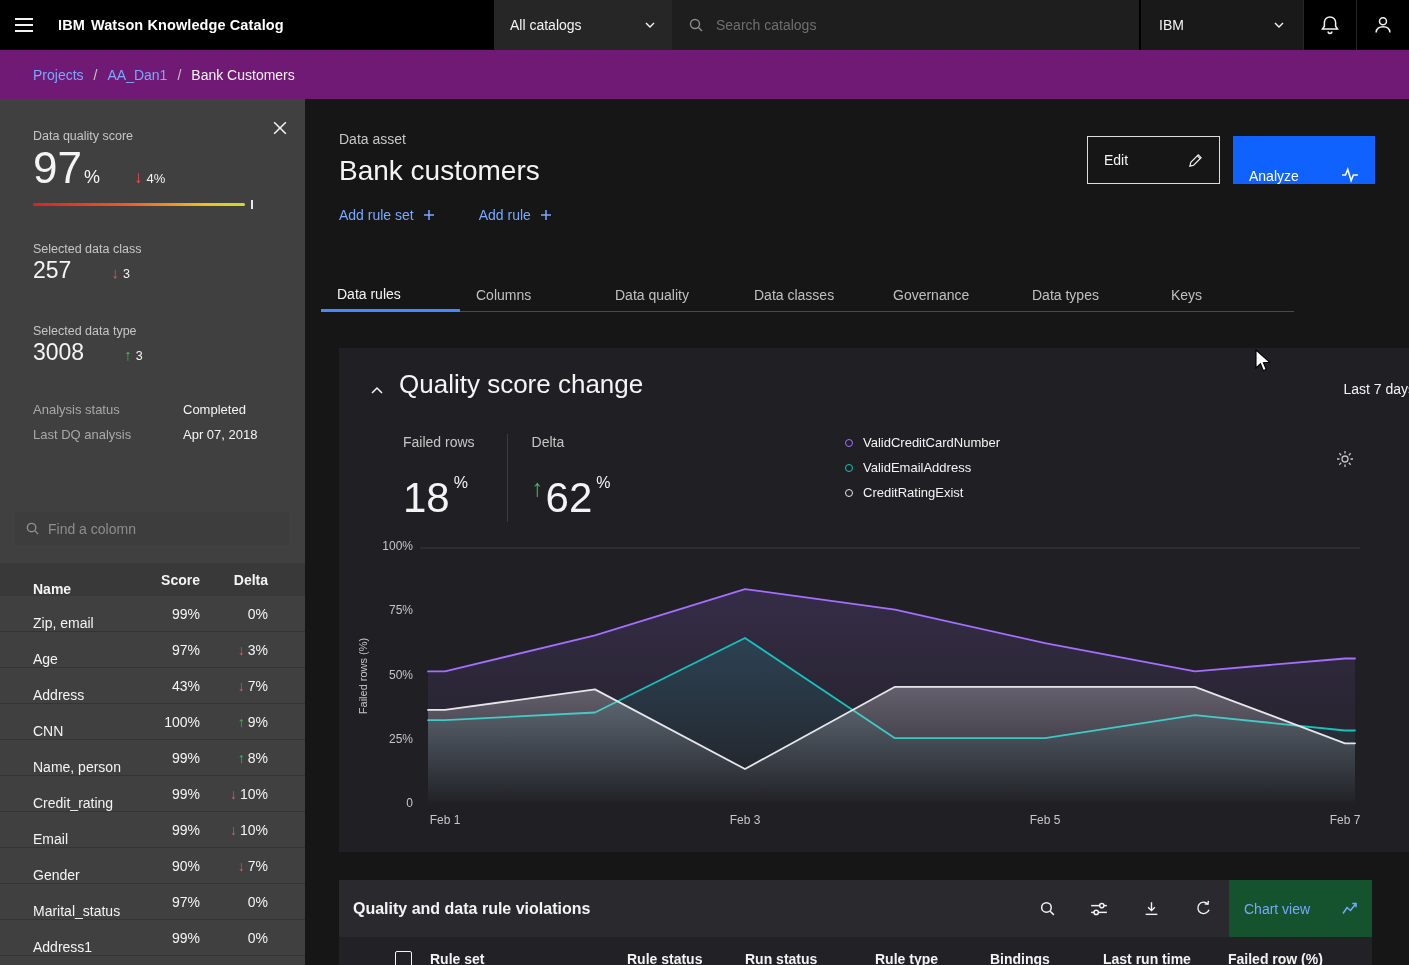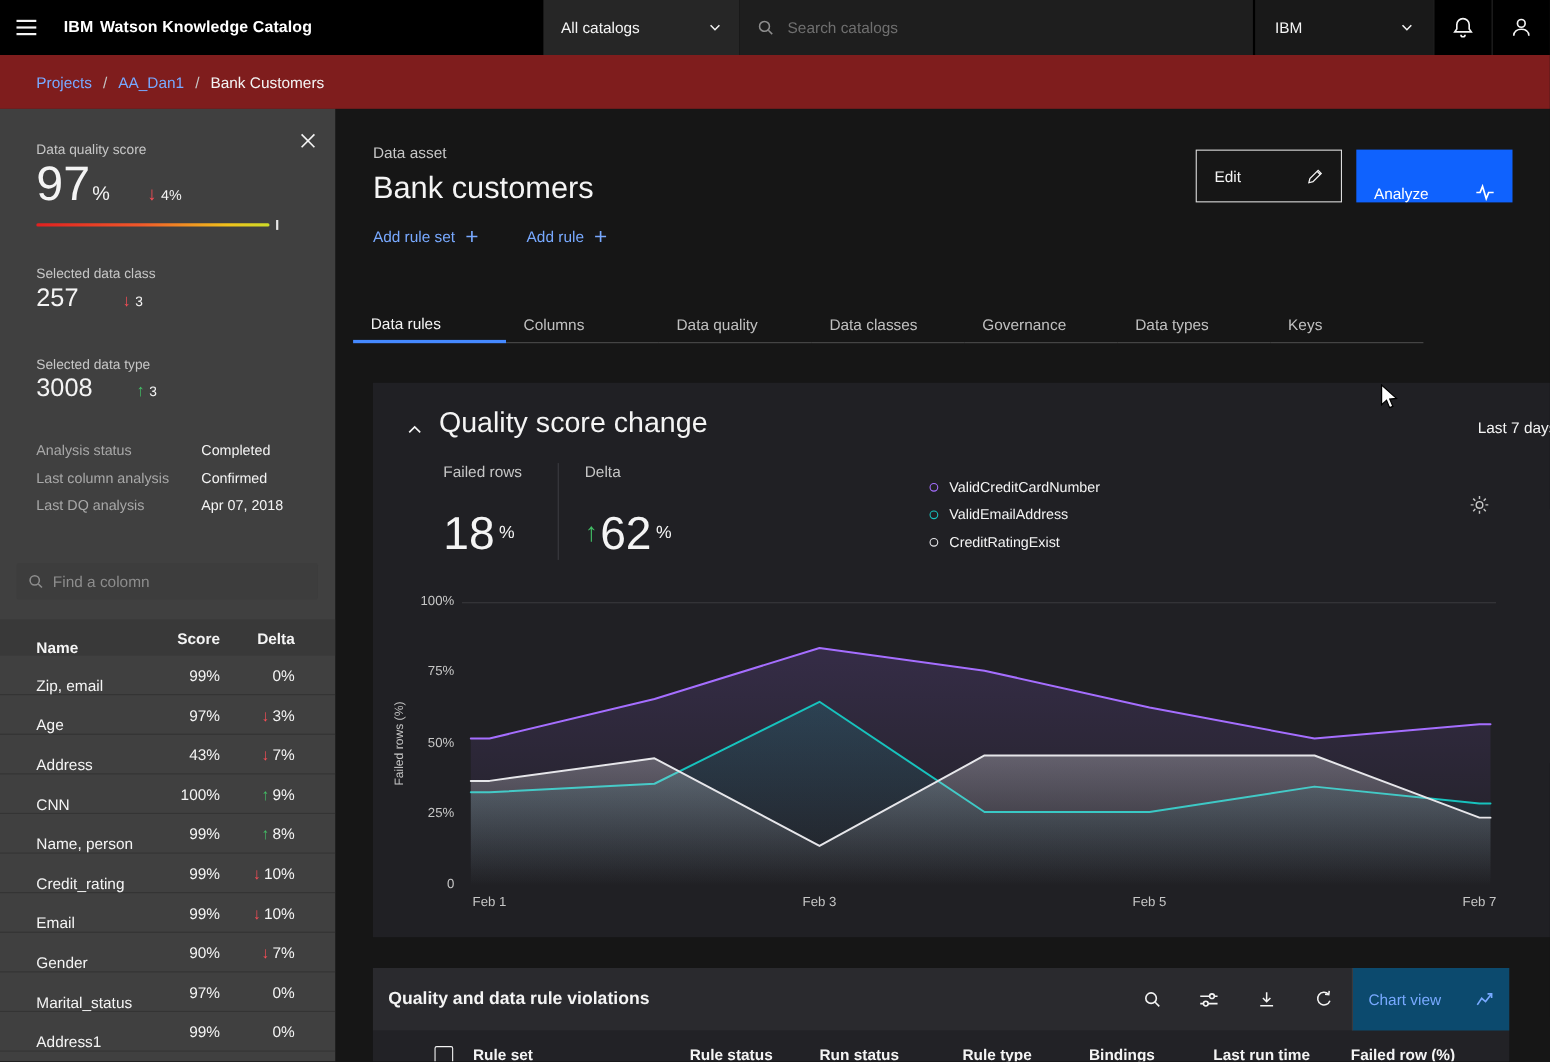--- a/index.html
+++ b/index.html
@@ -21,21 +21,21 @@
   .h-search input { flex:1; background:transparent; border:none; outline:none; color:#f4f4f4; font-size:14px;
     font-family:inherit; height:100%; }
   .h-search input::placeholder { color:#6f6f6f; }
   .h-right { position:absolute; right:0; top:0; height:50px; display:flex; }
   .account-dd { width:162px; height:50px; background:#191919; display:flex; align-items:center;
     justify-content:space-between; padding:0 18px; font-size:14px; cursor:pointer; }
   .icon-btn { width:53px; height:50px; background:none; border:none; border-left:1px solid #262626;
     display:flex; align-items:center; justify-content:center; cursor:pointer; }
 
   
-  .breadcrumb { position:absolute; left:0; top:50px; width:1409px; height:49px; background:#7f1d1d;
+  .breadcrumb { position:absolute; left:0; top:50px; width:1409px; height:49px; background:#701a75;
     display:flex; align-items:center; padding-left:33px; font-size:14px; gap:10px; }
   .bc-item.link { color:#78a9ff; cursor:pointer; }
   .bc-item.current { color:#f4f4f4; }
   .bc-sep { color:#c6c6c6; }
 
   
   .sidebar { position:absolute; left:0; top:99px; width:305px; height:866px; background:#404040; overflow:hidden; }
   .close-btn { position:absolute; right:12px; top:16px; width:26px; height:26px; background:none; border:none;
     cursor:pointer; display:flex; align-items:center; justify-content:center; }
   .sb-label { font-size:12.5px; color:#c6c6c6; }
@@ -94,25 +94,25 @@
     border-bottom:1px solid #4a4a4a; cursor:pointer; white-space:nowrap; }
   .tab.active { color:#f4f4f4; border-bottom:3px solid #4589ff; line-height:28px; }
 
   
   .qcard { position:absolute; left:34px; top:249px; width:1134px; height:504px; background:#202024; }
   .collapse-btn { position:absolute; left:26px; top:30px; width:24px; height:24px; background:none; border:none;
     cursor:pointer; display:flex; align-items:center; justify-content:center; }
   .qtitle { position:absolute; left:60px; top:21px; font-size:26px; font-weight:400; color:#f4f4f4; }
   .range-dd { position:absolute; right:24px; top:33px; display:flex; align-items:center; gap:22px; font-size:14px;
     cursor:pointer; color:#f4f4f4; }
-  .stats { position:absolute; left:64px; top:73px; display:flex; }
+  .stats { position:absolute; left:64px; top:86px; display:flex; }
   .stat { padding-right:32px; }
   .stat + .stat { border-left:1px solid #3b3b40; padding-left:24px; }
   .stat-label { font-size:14px; color:#c6c6c6; margin-bottom:2px; }
-  .stat-value { display:flex; align-items:center;margin-top:24px; }
+  .stat-value { display:flex; align-items:flex-start;margin-top:24px; }
   .stat-big { font-size:42px; font-weight:300; color:#f4f4f4; }
   .stat-unit { font-size:16px; margin-left:4px; color:#f4f4f4; }
   .stat-arrow { font-size:24px; color:#42be65; margin-right:2px; }
   .legend { position:absolute; left:506px; top:82px; }
   .leg-row { display:flex; align-items:center; gap:10px; height:25px; font-size:13px; color:#f4f4f4; cursor:pointer; }
   .leg-dot { width:8px; height:8px; border-radius:50%; border:1.6px solid #fff; display:inline-block; }
   .gear-btn { position:absolute; left:993px; top:98px; width:26px; height:26px; background:none; border:none;
     cursor:pointer; display:flex; align-items:center; justify-content:center; }
   .ylabel { position:absolute; left:-22px; top:322px; width:92px; text-align:center; font-size:11px; color:#c6c6c6;
     transform:rotate(-90deg); }
@@ -122,21 +122,21 @@
   .xtick { position:absolute; top:465px; width:80px; text-align:center; font-size:12px; color:#c6c6c6; }
   .plot { position:absolute; left:81px; top:193px; }
 
   
   .vcard { position:absolute; left:34px; top:781px; width:1033px; height:120px; background:#202024; }
   .vhead { position:absolute; left:0; top:0; width:1033px; height:57px; background:#2a2a2e; display:flex;
     align-items:center; }
   .vtitle { flex:1; padding-left:14px; font-size:16px; font-weight:700; color:#f4f4f4; }
   .v-icon-btn { width:52px; height:57px; background:none; border:none; cursor:pointer; display:flex;
     align-items:center; justify-content:center; }
-  .chart-view { width:143px; height:57px; border-left:1px solid #3a3a3e; background:#0c4a6e; display:flex;
+  .chart-view { width:143px; height:57px; border-left:1px solid #3a3a3e; background:#14532d; display:flex;
     align-items:center; justify-content:space-between; padding:0 14px; cursor:pointer; }
   .chart-view span { font-size:14px; color:#78a9ff; }
   .vtable-head { position:absolute; left:0; top:57px; width:1033px; height:45px; background:#222226; }
   .vcheck { position:absolute; left:56px; top:14px; width:17px; height:17px; border:1.6px solid #f4f4f4;
     border-radius:2px; background:transparent; cursor:pointer; }
   .vh { position:absolute; top:14px; font-size:14px; font-weight:700; color:#f4f4f4; white-space:nowrap; }
 
   .cursor { position:absolute; left:1252px; top:349px; z-index:50; pointer-events:none; }
   svg { display:block; }
 </style>
@@ -236,24 +236,20 @@
       <span class="mini-delta">
         <span class="arr green">↑</span>
         <span>3</span>
       </span>
     </div>
 
     <div class="analysis">
         <div class="an-row">
      <span class="an-label">Analysis status</span>
      <span class="an-value">Completed</span>
-        </div>
-        <div class="an-row">
-     <span class="an-label">Last column analysis</span>
-     <span class="an-value">Confirmed</span>
         </div>
         <div class="an-row">
      <span class="an-label">Last DQ analysis</span>
      <span class="an-value">Apr 07, 2018</span>
         </div>
       </div>
 
     <div class="sb-search">
       <svg width="15" height="15" viewBox="0 0 16 16">
           <circle cx="7" cy="7" r="4.5" fill="none" stroke="#8d8d8d" stroke-width="1.5"></circle>

